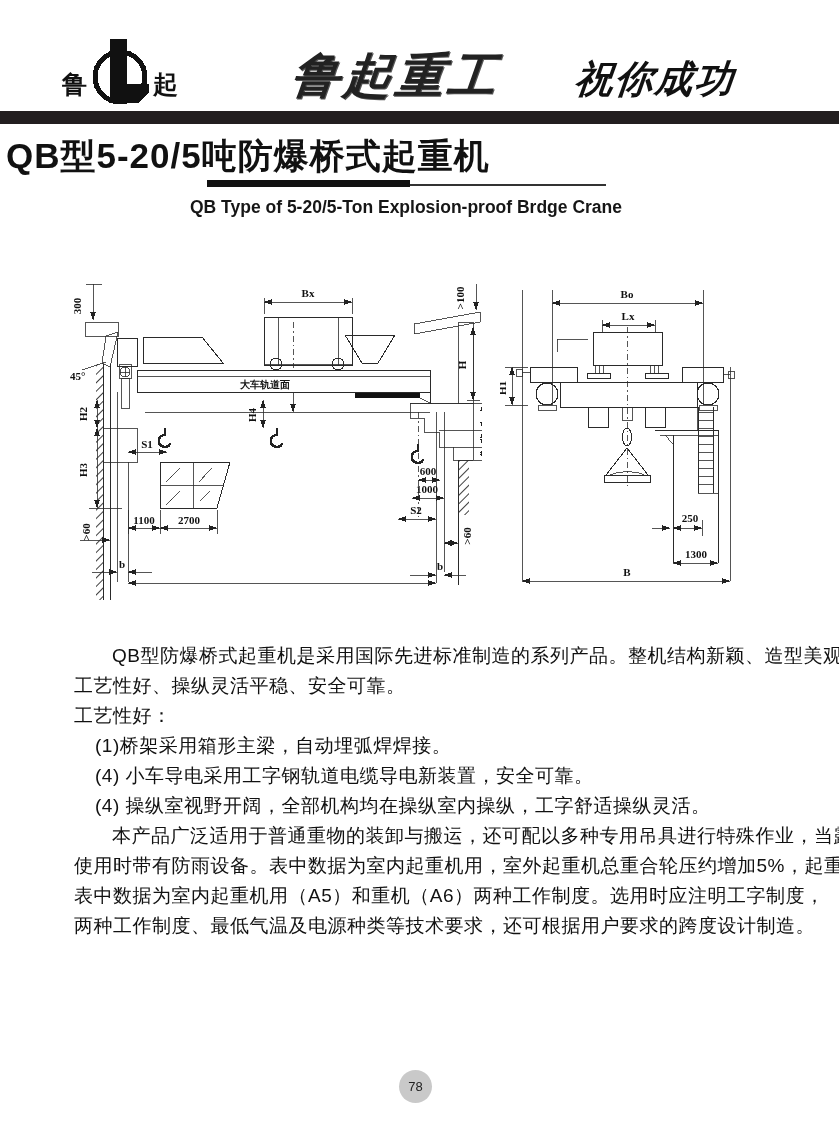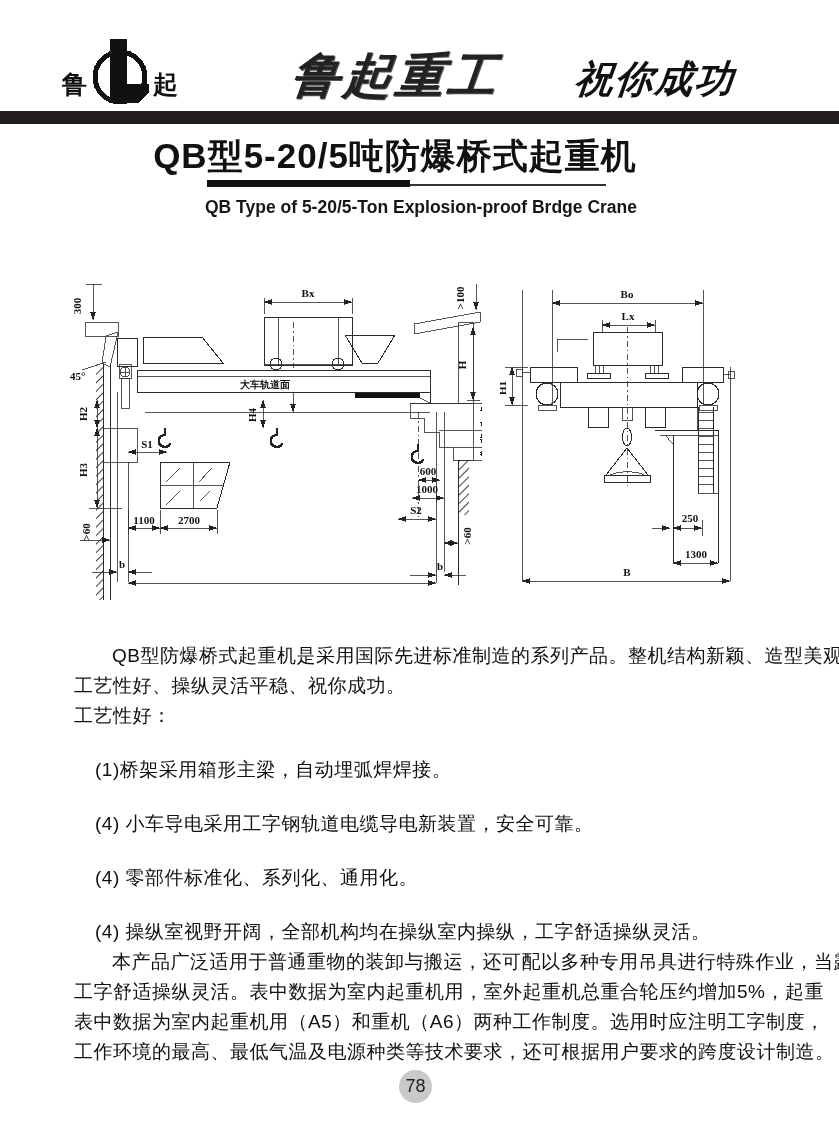--- a/index.html
+++ b/index.html
@@ -8,46 +8,46 @@
   
   .logo-svg{position:absolute;left:60px;top:36px;}
   .brand{position:absolute;left:292px;top:44px;font-family:"Liberation Serif",serif;
          font-size:48px;font-weight:bold;font-style:italic;letter-spacing:4px;
          transform:skewX(-6deg);color:#222;text-shadow:1px 1px 0 #555;}
   .slogan{position:absolute;left:575px;top:54px;font-family:"Liberation Serif",serif;
           font-size:38px;font-weight:bold;font-style:italic;letter-spacing:2px;color:#111;
           transform:skewX(-6deg);}
   .black-bar{position:absolute;left:0;top:111px;width:839px;height:13px;background:#221e1f;}
   
-  .title-zh{position:absolute;left:0;top:133px;width:790px;text-align:center;
+  .title-zh{position:absolute;left:6px;top:133px;width:790px;
             font-size:35px;font-weight:bold;letter-spacing:1px;white-space:nowrap;}
   .u-thick{position:absolute;left:207px;top:180px;width:203px;height:7px;background:#111;}
   .u-thin{position:absolute;left:410px;top:184px;width:196px;height:2px;background:#333;}
   .title-en{position:absolute;left:0;top:197px;width:812px;text-align:center;
-            font-size:17.5px;font-weight:bold;color:#161616;padding-left:15px;}
+            font-size:17.5px;font-weight:bold;color:#161616;}
   
   .draw-left{position:absolute;left:62px;top:272px;}
   .draw-right{position:absolute;left:500px;top:272px;}
   svg{shape-rendering:crispEdges;}
   svg text{shape-rendering:auto;}
   .ln{stroke:#2a2a2a;stroke-width:1;fill:none;}
   .thin{stroke:#2a2a2a;stroke-width:0.8;fill:none;}
   .dash{stroke:#2a2a2a;stroke-width:0.8;fill:none;stroke-dasharray:6 3 1.5 3;}
   .hat{stroke:#2a2a2a;stroke-width:0.9;}
   .lbl{font-family:"Liberation Serif",serif;font-size:11px;font-weight:bold;fill:#111;}
   .lblc{font-family:"Liberation Sans",sans-serif;font-size:10px;font-weight:bold;fill:#111;}
   
   .content{position:absolute;left:74px;top:641px;width:700px;}
   .bline{font-size:19px;line-height:30px;white-space:nowrap;letter-spacing:0.5px;}
   .indent{text-indent:38px;}
-  .feat{padding-left:21px;margin-top:24px;}
+  .feat{padding-left:21px;}
   
   .pagenum{position:absolute;left:399px;top:1070px;width:33px;height:33px;border-radius:50%;
            background:#c9c9c9;display:flex;align-items:center;justify-content:center;
-           font-size:18px;color:#222;}
+           font-size:13px;color:#222;}
 </style>
 </head>
 <body>
 
 <div class="page">
 
   <svg class="logo-svg" width="120" height="78" viewBox="0 0 120 78">
     <text x="2" y="57" font-size="25" font-weight="bold" fill="#111">鲁</text>
     <circle cx="60" cy="41" r="25" fill="none" stroke="#111" stroke-width="5"></circle>
     <path d="M50,3 h17 v45 h22 v8 l-10,11 h-29 z" fill="#111"></path>
@@ -296,29 +296,28 @@
       <line x1="173" y1="291" x2="218" y2="291" class="thin" marker-start="url(#aR)" marker-end="url(#aR)"></line>
       <text class="lbl" x="196" y="286" text-anchor="middle">1300</text>
 
       <line x1="22" y1="309" x2="230" y2="309" class="thin" marker-start="url(#aR)" marker-end="url(#aR)"></line>
       <text class="lbl" x="127" y="304" text-anchor="middle">B</text>
     </g>
   </svg>
 
   <div class="content">
     <div class="bline indent">QB型防爆桥式起重机是采用国际先进标准制造的系列产品。整机结构新颖、造型美观、</div>
-    <div class="bline">工艺性好、操纵灵活平稳、祝你成功。</div>
+    <div class="bline">工艺性好、操纵灵活平稳、安全可靠。</div>
     <div class="bline">工艺性好：</div>
     <div class="bline feat">(1)桥架采用箱形主梁，自动埋弧焊焊接。</div>
     <div class="bline feat">(4) 小车导电采用工字钢轨道电缆导电新装置，安全可靠。</div>
-    <div class="bline feat">(4) 零部件标准化、系列化、通用化。</div>
     <div class="bline feat">(4) 操纵室视野开阔，全部机构均在操纵室内操纵，工字舒适操纵灵活。</div>
     <div class="bline indent">本产品广泛适用于普通重物的装卸与搬运，还可配以多种专用吊具进行特殊作业，当露天</div>
-    <div class="bline">工字舒适操纵灵活。表中数据为室内起重机用，室外起重机总重合轮压约增加5%，起重</div>
+    <div class="bline">使用时带有防雨设备。表中数据为室内起重机用，室外起重机总重合轮压约增加5%，起重</div>
     <div class="bline">表中数据为室内起重机用（A5）和重机（A6）两种工作制度。选用时应注明工字制度，</div>
-    <div class="bline">工作环境的最高、最低气温及电源种类等技术要求，还可根据用户要求的跨度设计制造。</div>
+    <div class="bline">两种工作制度、最低气温及电源种类等技术要求，还可根据用户要求的跨度设计制造。</div>
   </div>
 
   <div class="pagenum">
     <span>78</span>
   </div>
 
 </div>
 
 </body></html>

